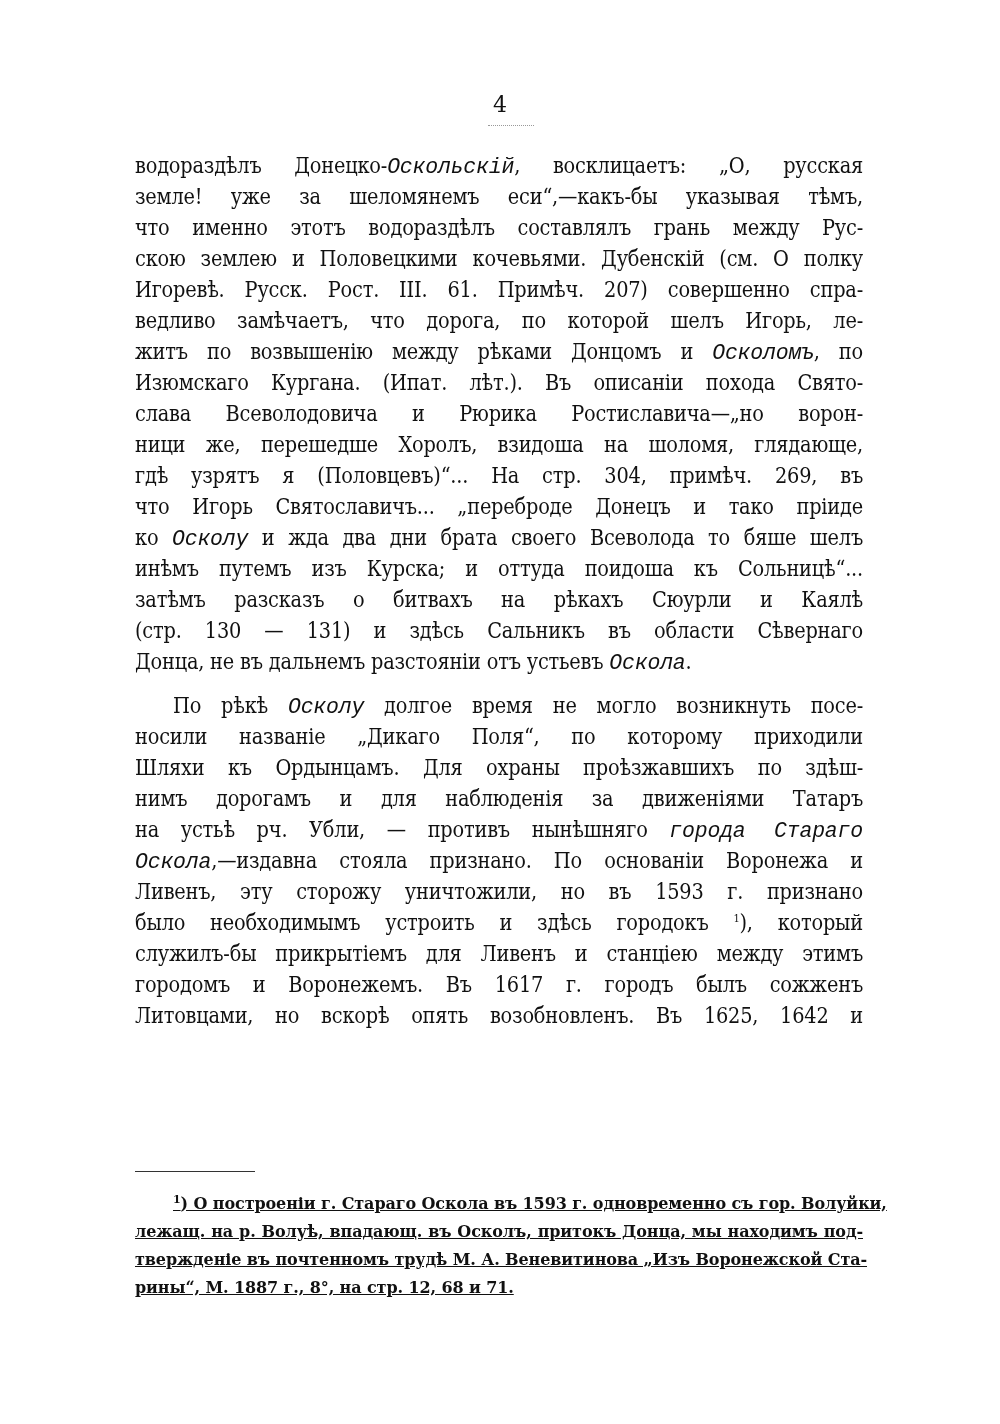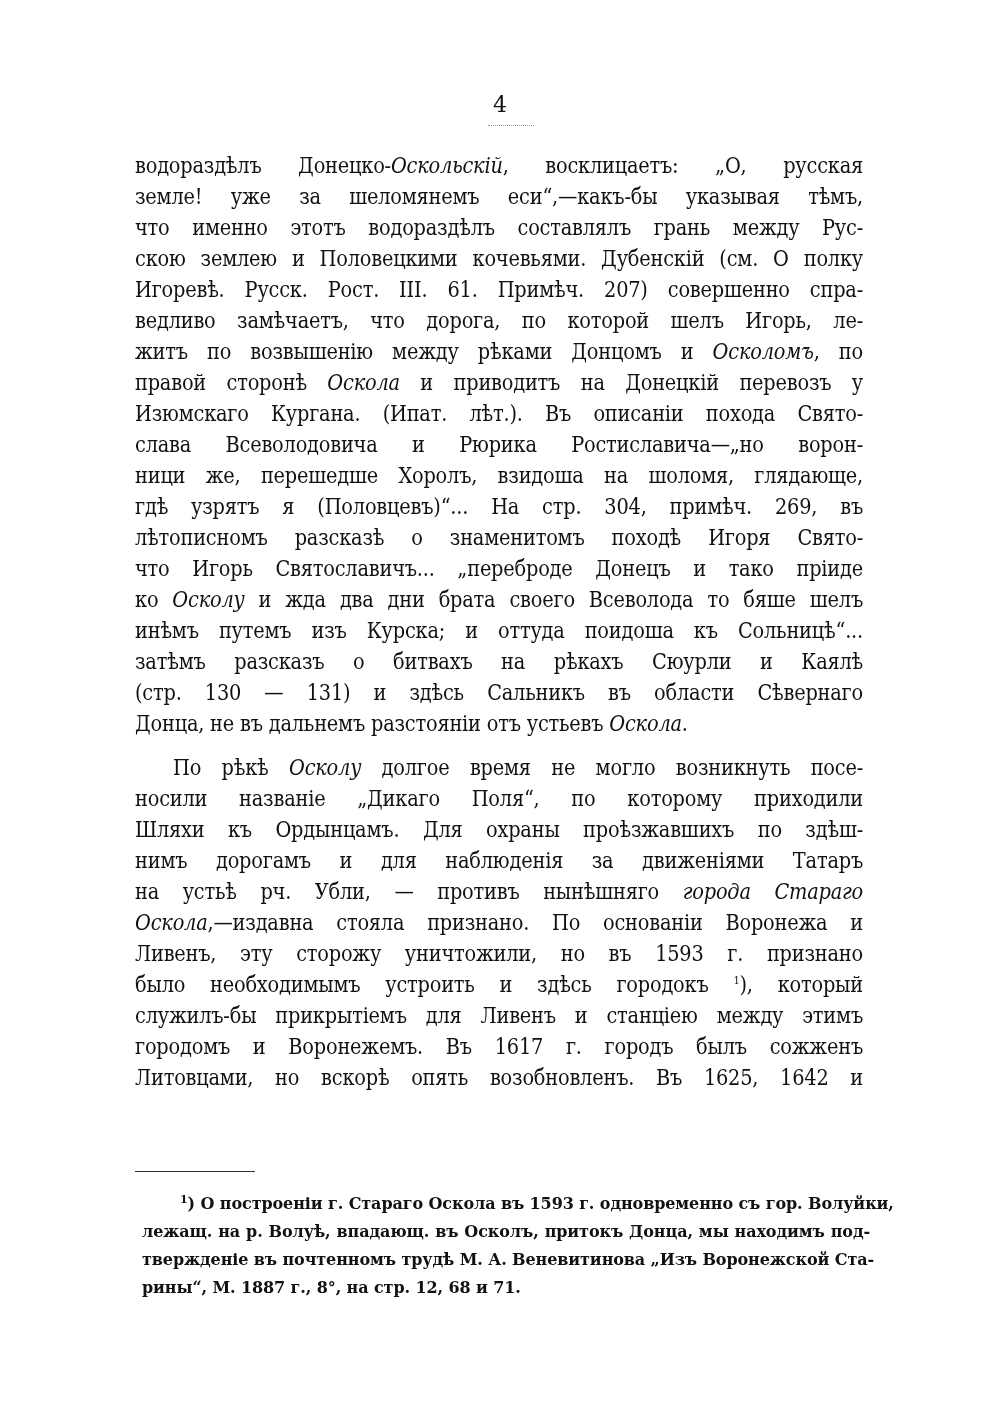--- a/index.html
+++ b/index.html
@@ -9,24 +9,24 @@
               font-size:22px; }
   .page-num-rule { position:absolute; left:488px; top:125px; width:46px; height:0;
                    border-top:1px dotted #999; }
   .body-text { position:absolute; left:135px; width:728px; top:150px; }
   .line { display:block; height:31px; line-height:31px; font-size:21.5px;
           white-space:nowrap; text-align:justify; text-align-last:justify;
           font-family:"DejaVu Serif Condensed","DejaVu Serif", serif; letter-spacing:-0.2px; }
   .line.last { text-align-last:left; }
   .line.indent { padding-left:38px; }
   .para-gap { height:13px; }
-  .it { font-style:italic; }
+  .it { font-style:italic;font-family:Liberation Mono, monospace; }
   .fn-rule { position:absolute; left:135px; top:1171px; width:120px; height:0;
              border-top:1px solid #333; }
-  .footnotes { position:absolute; left:142px; width:728px; top:1190px; }
+  .footnotes { position:absolute; left:135px; width:728px; top:1190px;text-decoration:underline; }
   .fline { display:block; height:28px; line-height:28px; font-size:16px; white-space:nowrap;
            text-align:justify; text-align-last:justify; font-weight:bold; letter-spacing:-0.1px; }
   .fline.indent { padding-left:38px; }
   .fline.last { text-align-last:left; }
   sup { font-size:11px; line-height:0; }
 </style>
 </head>
 <body>
 
 <div class="page-num">4</div>
@@ -34,26 +34,24 @@
 
 <div class="body-text" id="body-text">
     <div>
       <span class="line"><span>водораздѣлъ Донецко-</span><span class="it">Оскольскій</span><span>, восклицаетъ: „О, русская</span></span>
       <span class="line"><span>земле! уже за шеломянемъ еси“,—какъ-бы указывая тѣмъ,</span></span>
       <span class="line"><span>что именно этотъ водораздѣлъ составлялъ грань между Рус-</span></span>
       <span class="line"><span>скою землею и Половецкими кочевьями. Дубенскій (см. О полку</span></span>
       <span class="line"><span>Игоревѣ. Русск. Рост. III. 61. Примѣч. 207) совершенно спра-</span></span>
       <span class="line"><span>ведливо замѣчаетъ, что дорога, по которой шелъ Игорь, ле-</span></span>
       <span class="line"><span>житъ по возвышенію между рѣками Донцомъ и </span><span class="it">Осколомъ</span><span>, по</span></span>
-      <span class="line"><span>правой сторонѣ </span><span class="it">Оскола</span><span> и приводитъ на Донецкій перевозъ у</span></span>
       <span class="line"><span>Изюмскаго Кургана. (Ипат. лѣт.). Въ описаніи похода Свято-</span></span>
       <span class="line"><span>слава Всеволодовича и Рюрика Ростиславича—„но ворон-</span></span>
       <span class="line"><span>ници же, перешедше Хоролъ, взидоша на шоломя, глядающе,</span></span>
       <span class="line"><span>гдѣ узрятъ я (Половцевъ)“... На стр. 304, примѣч. 269, въ</span></span>
-      <span class="line"><span>лѣтописномъ разсказѣ о знаменитомъ походѣ Игоря Свято-</span></span>
       <span class="line"><span>что Игорь Святославичъ... „переброде Донецъ и тако пріиде</span></span>
       <span class="line"><span>ко </span><span class="it">Осколу</span><span> и жда два дни брата своего Всеволода то бяше шелъ</span></span>
       <span class="line"><span>инѣмъ путемъ изъ Курска; и оттуда поидоша къ Сольницѣ“...</span></span>
       <span class="line"><span>затѣмъ разсказъ о битвахъ на рѣкахъ Сюурли и Каялѣ</span></span>
       <span class="line"><span>(стр. 130 — 131) и здѣсь Сальникъ въ области Сѣвернаго</span></span>
       <span class="line last"><span>Донца, не въ дальнемъ разстояніи отъ устьевъ </span><span class="it">Оскола</span><span>.</span></span>
     </div>
     <div class="para-gap"></div>
     <div>
       <span class="line indent"><span>По рѣкѣ </span><span class="it">Осколу</span><span> долгое время не могло возникнуть посе-</span></span>

